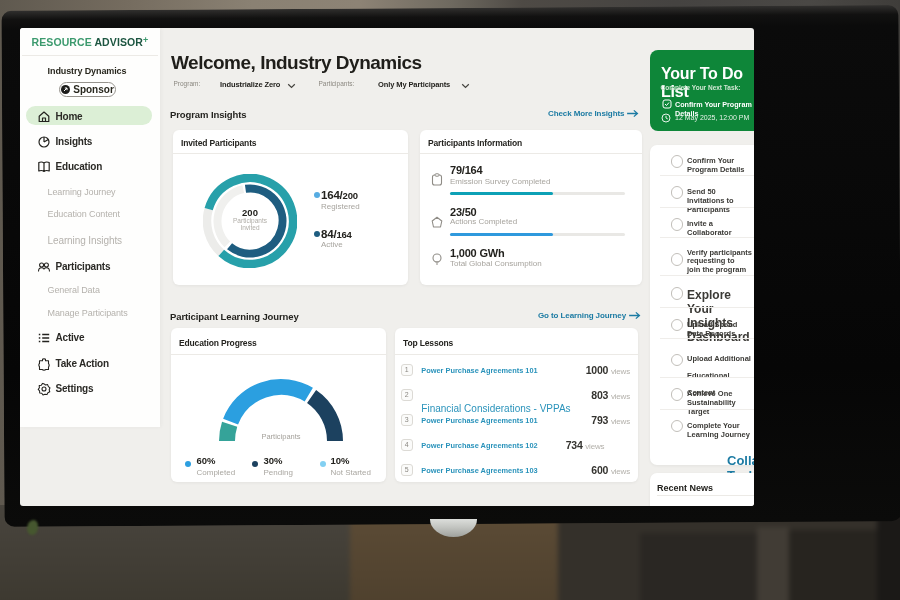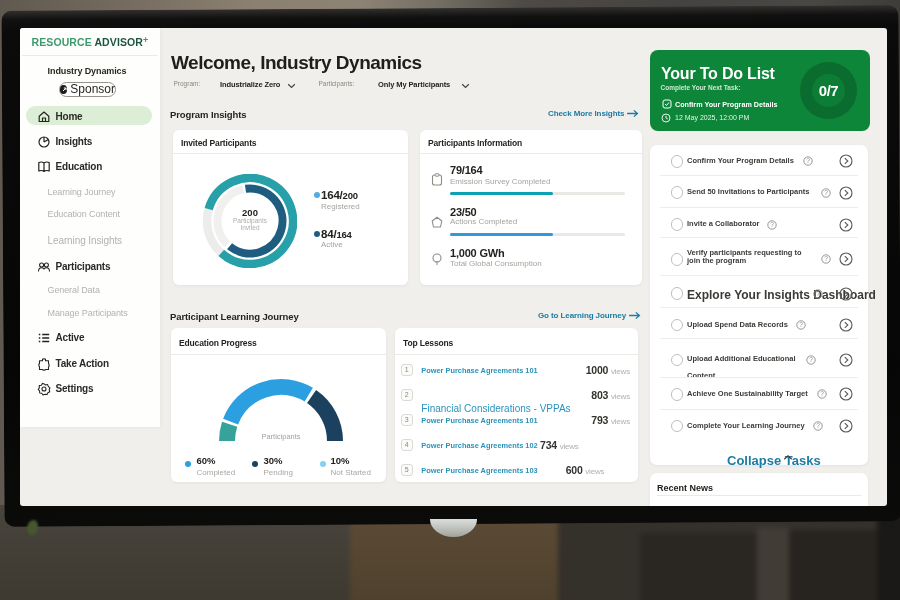--- a/index.html
+++ b/index.html
@@ -6,21 +6,21 @@
 body{position:relative;font-family:"Liberation Sans",sans-serif;background:#3e3a34}
 #wall{position:absolute;left:0;top:0;width:900px;height:600px;
 background:linear-gradient(90deg,#5f594f 0,#756c5f 14%,#8a8173 28%,#8d8375 40%,#6f6a60 50%,#4e4a45 58%,#454341 75%,#4a4845 90%,#3f3d3a 100%)}
 #desk{position:absolute;left:0;top:505px;width:900px;height:95px;background:#413d36;overflow:hidden}
 #deskin{position:absolute;left:-10px;top:-10px;width:920px;height:115px;filter:blur(2.5px)}
 .dk{position:absolute}
 #monitor{position:absolute;left:3px;top:8px;width:897px;height:516px;border-radius:10px;transform:rotate(-0.35deg);
 background:linear-gradient(180deg,#57555280 0,#1a191877 9px,#0b0b0b 20px,#060606 70%,#0b0b0a 100%),#0a0a0a}
 #stand{position:absolute;left:430px;top:519px;width:47px;height:18px;border-radius:0 0 24px 24px/0 0 18px 18px;background:linear-gradient(180deg,#dcdedb,#c3c5c1 45%,#9fa19d)}
 #leaf{position:absolute;left:27px;top:520px;width:11px;height:15px;border-radius:60% 40% 55% 45%;background:#46572f;filter:blur(1.2px)}
-#screen{position:absolute;left:20px;top:28px;width:867px;height:478px;background:#f0efec;overflow:hidden;border-radius:3px}
+#screen{position:absolute;left:20px;top:28px;width:734px;height:478px;background:#f0efec;overflow:hidden;border-radius:3px}
 .abs{position:absolute}
 .card{position:absolute;background:#fff;border-radius:6px;box-shadow:0 1px 3px rgba(40,40,35,.06)}
 .chead{position:absolute;font-size:8.5px;font-weight:bold;color:#252420;letter-spacing:-.15px}
 .cdiv{position:absolute;height:1px;background:#eceae6}
 .sec{position:absolute;font-size:9.5px;font-weight:bold;color:#252420;letter-spacing:-.1px}
 .link{position:absolute;font-size:8px;font-weight:bold;color:#1c7ba3;letter-spacing:-.1px}
 </style></head>
 <body>
 <div id="wall"></div>
 <div id="desk">
@@ -41,21 +41,21 @@
 <div class="abs" style="left:0;top:0;width:140px;height:399px;background:#fefefd;box-shadow:1px 0 4px rgba(60,60,50,.05)"></div>
 <div class="abs" style="left:11.5px;top:7px;font-size:10.5px;font-weight:bold;letter-spacing:.1px;color:#3c9a6e">RESOURCE <span style="color:#1c5540">ADVISOR</span><span style="font-size:9px;vertical-align:3px">+</span></div>
 <div class="cdiv" style="left:2px;top:27px;width:136px"></div>
 <div class="abs" style="left:0;top:37.5px;width:134px;text-align:center;font-size:9px;font-weight:bold;color:#29281f;letter-spacing:-.1px">Industry Dynamics</div>
 <div class="abs" style="left:39px;top:53.5px;width:57px;height:15px;border:1px solid #96938d;border-radius:9px;background:#fff;display:flex;align-items:center;justify-content:center;gap:3px">
   <span style="width:9px;height:9px;border-radius:50%;background:#1c1c1a;display:inline-block;position:relative">
         <svg width="9" height="9" viewBox="0 0 9 9" style="position:absolute;left:0;top:0">
           <path d="M3 6 L6 3 M6 3 h-2.2 M6 3 v2.2" stroke="#fff" stroke-width="1" fill="none"></path>
         </svg>
       </span>
-  <span style="font-size:12px;font-weight:normal;color:#29281f">Sponsor</span>
+  <span style="font-size:10px;font-weight:bold;color:#29281f">Sponsor</span>
 </div>
 <div class="abs" style="left:6px;top:78px;width:126px;height:18.5px;border-radius:9.25px;background:#dcefd6"></div>
 <svg class="abs" style="left:17px;top:81.5px" width="14" height="14" viewBox="0 0 14 14">
       <path d="M2.2 6.2 L7 2 L11.8 6.2 V11.5 H2.2 Z M5.5 11.5 V8 h3 v3.5" fill="none" stroke="#23221e" stroke-width="1.2" stroke-linejoin="round"></path>
     </svg>
 <svg class="abs" style="left:17px;top:107.2px" width="14" height="14" viewBox="0 0 14 14">
       <circle cx="7" cy="7" r="5" fill="none" stroke="#23221e" stroke-width="1.2"></circle>
       <path d="M7 7 V2 M7 7 L11.3 4.5" stroke="#23221e" stroke-width="1.2" fill="none"></path>
     </svg>
 <svg class="abs" style="left:17px;top:132.2px" width="14" height="14" viewBox="0 0 14 14">
@@ -176,24 +176,24 @@
 <div class="abs" style="left:401.3px;top:337.5px;font-size:7.4px;font-weight:bold;color:#2a93bb;letter-spacing:0">Power Purchase Agreements 101</div>
 <div class="abs" style="left:520px;top:336.0px;width:90px;text-align:right;font-size:10.5px;font-weight:bold;color:#34332f;letter-spacing:-.2px">1000 <span style="font-size:8px;font-weight:normal;color:#b3b0aa">views</span></div>
 <div class="abs" style="left:380.7px;top:360.8px;width:12px;height:12px;border-radius:3px;border:1px solid #dcdad5;background:#fbfbfa;font-size:7px;color:#8a8781;text-align:center;line-height:10px">2</div>
 <div class="abs" style="left:401.3px;top:375px;font-size:10px;font-weight:normal;color:#2a93bb;letter-spacing:0">Financial Considerations - VPPAs</div>
 <div class="abs" style="left:520px;top:361.0px;width:90px;text-align:right;font-size:10.5px;font-weight:bold;color:#34332f;letter-spacing:-.2px">803 <span style="font-size:8px;font-weight:normal;color:#b3b0aa">views</span></div>
 <div class="abs" style="left:380.7px;top:385.8px;width:12px;height:12px;border-radius:3px;border:1px solid #dcdad5;background:#fbfbfa;font-size:7px;color:#8a8781;text-align:center;line-height:10px">3</div>
 <div class="abs" style="left:401.3px;top:387.5px;font-size:7.4px;font-weight:bold;color:#2a93bb;letter-spacing:0">Power Purchase Agreements 101</div>
 <div class="abs" style="left:520px;top:386.0px;width:90px;text-align:right;font-size:10.5px;font-weight:bold;color:#34332f;letter-spacing:-.2px">793 <span style="font-size:8px;font-weight:normal;color:#b3b0aa">views</span></div>
 <div class="abs" style="left:380.7px;top:410.8px;width:12px;height:12px;border-radius:3px;border:1px solid #dcdad5;background:#fbfbfa;font-size:7px;color:#8a8781;text-align:center;line-height:10px">4</div>
 <div class="abs" style="left:401.3px;top:412.5px;font-size:7.4px;font-weight:bold;color:#2a93bb;letter-spacing:0">Power Purchase Agreements 102</div>
-<div class="abs" style="left:520px;top:411.0px;width:90px;text-align:left;font-size:10.5px;font-weight:bold;color:#34332f;letter-spacing:-.2px">734 <span style="font-size:8px;font-weight:normal;color:#b3b0aa">views</span></div>
+<div class="abs" style="left:520px;top:411.0px;width:90px;text-align:center;font-size:10.5px;font-weight:bold;color:#34332f;letter-spacing:-.2px">734 <span style="font-size:8px;font-weight:normal;color:#b3b0aa">views</span></div>
 <div class="abs" style="left:380.7px;top:435.8px;width:12px;height:12px;border-radius:3px;border:1px solid #dcdad5;background:#fbfbfa;font-size:7px;color:#8a8781;text-align:center;line-height:10px">5</div>
 <div class="abs" style="left:401.3px;top:437.5px;font-size:7.4px;font-weight:bold;color:#2a93bb;letter-spacing:0">Power Purchase Agreements 103</div>
-<div class="abs" style="left:520px;top:436.0px;width:90px;text-align:center;font-size:10.5px;font-weight:bold;color:#34332f;letter-spacing:-.2px">600 <span style="font-size:8px;font-weight:normal;color:#b3b0aa">views</span></div>
+<div class="abs" style="left:520px;top:436.0px;width:90px;text-align:right;font-size:10.5px;font-weight:bold;color:#34332f;letter-spacing:-.2px">600 <span style="font-size:8px;font-weight:normal;color:#b3b0aa">views</span></div>
 <div class="abs" style="left:630px;top:22px;width:219.5px;height:80.5px;border-radius:8px;background:#0e8639"></div>
 <div class="abs" style="left:641px;top:36.5px;font-size:16px;font-weight:bold;color:#fff;letter-spacing:-.2px">Your To Do List</div>
 <div class="abs" style="left:640.5px;top:56px;font-size:6.5px;font-weight:bold;color:#cfe6d2;letter-spacing:0">Complete Your Next Task:</div>
 <svg class="abs" style="left:641.5px;top:71px" width="10" height="10" viewBox="0 0 10 10">
       <rect x="1" y="1" width="8" height="8" rx="2" fill="none" stroke="#fff" stroke-width="1"></rect>
       <path d="M3 5 L4.5 6.5 L7 3.5" fill="none" stroke="#fff" stroke-width="1"></path>
     </svg>
 <div class="abs" style="left:655px;top:71.5px;font-size:7.2px;font-weight:bold;color:#fff;letter-spacing:0">Confirm Your Program Details</div>
 <svg class="abs" style="left:641px;top:85px" width="10" height="10" viewBox="0 0 10 10">
       <circle cx="5" cy="5" r="4" fill="none" stroke="#e8f2e9" stroke-width="1"></circle>

